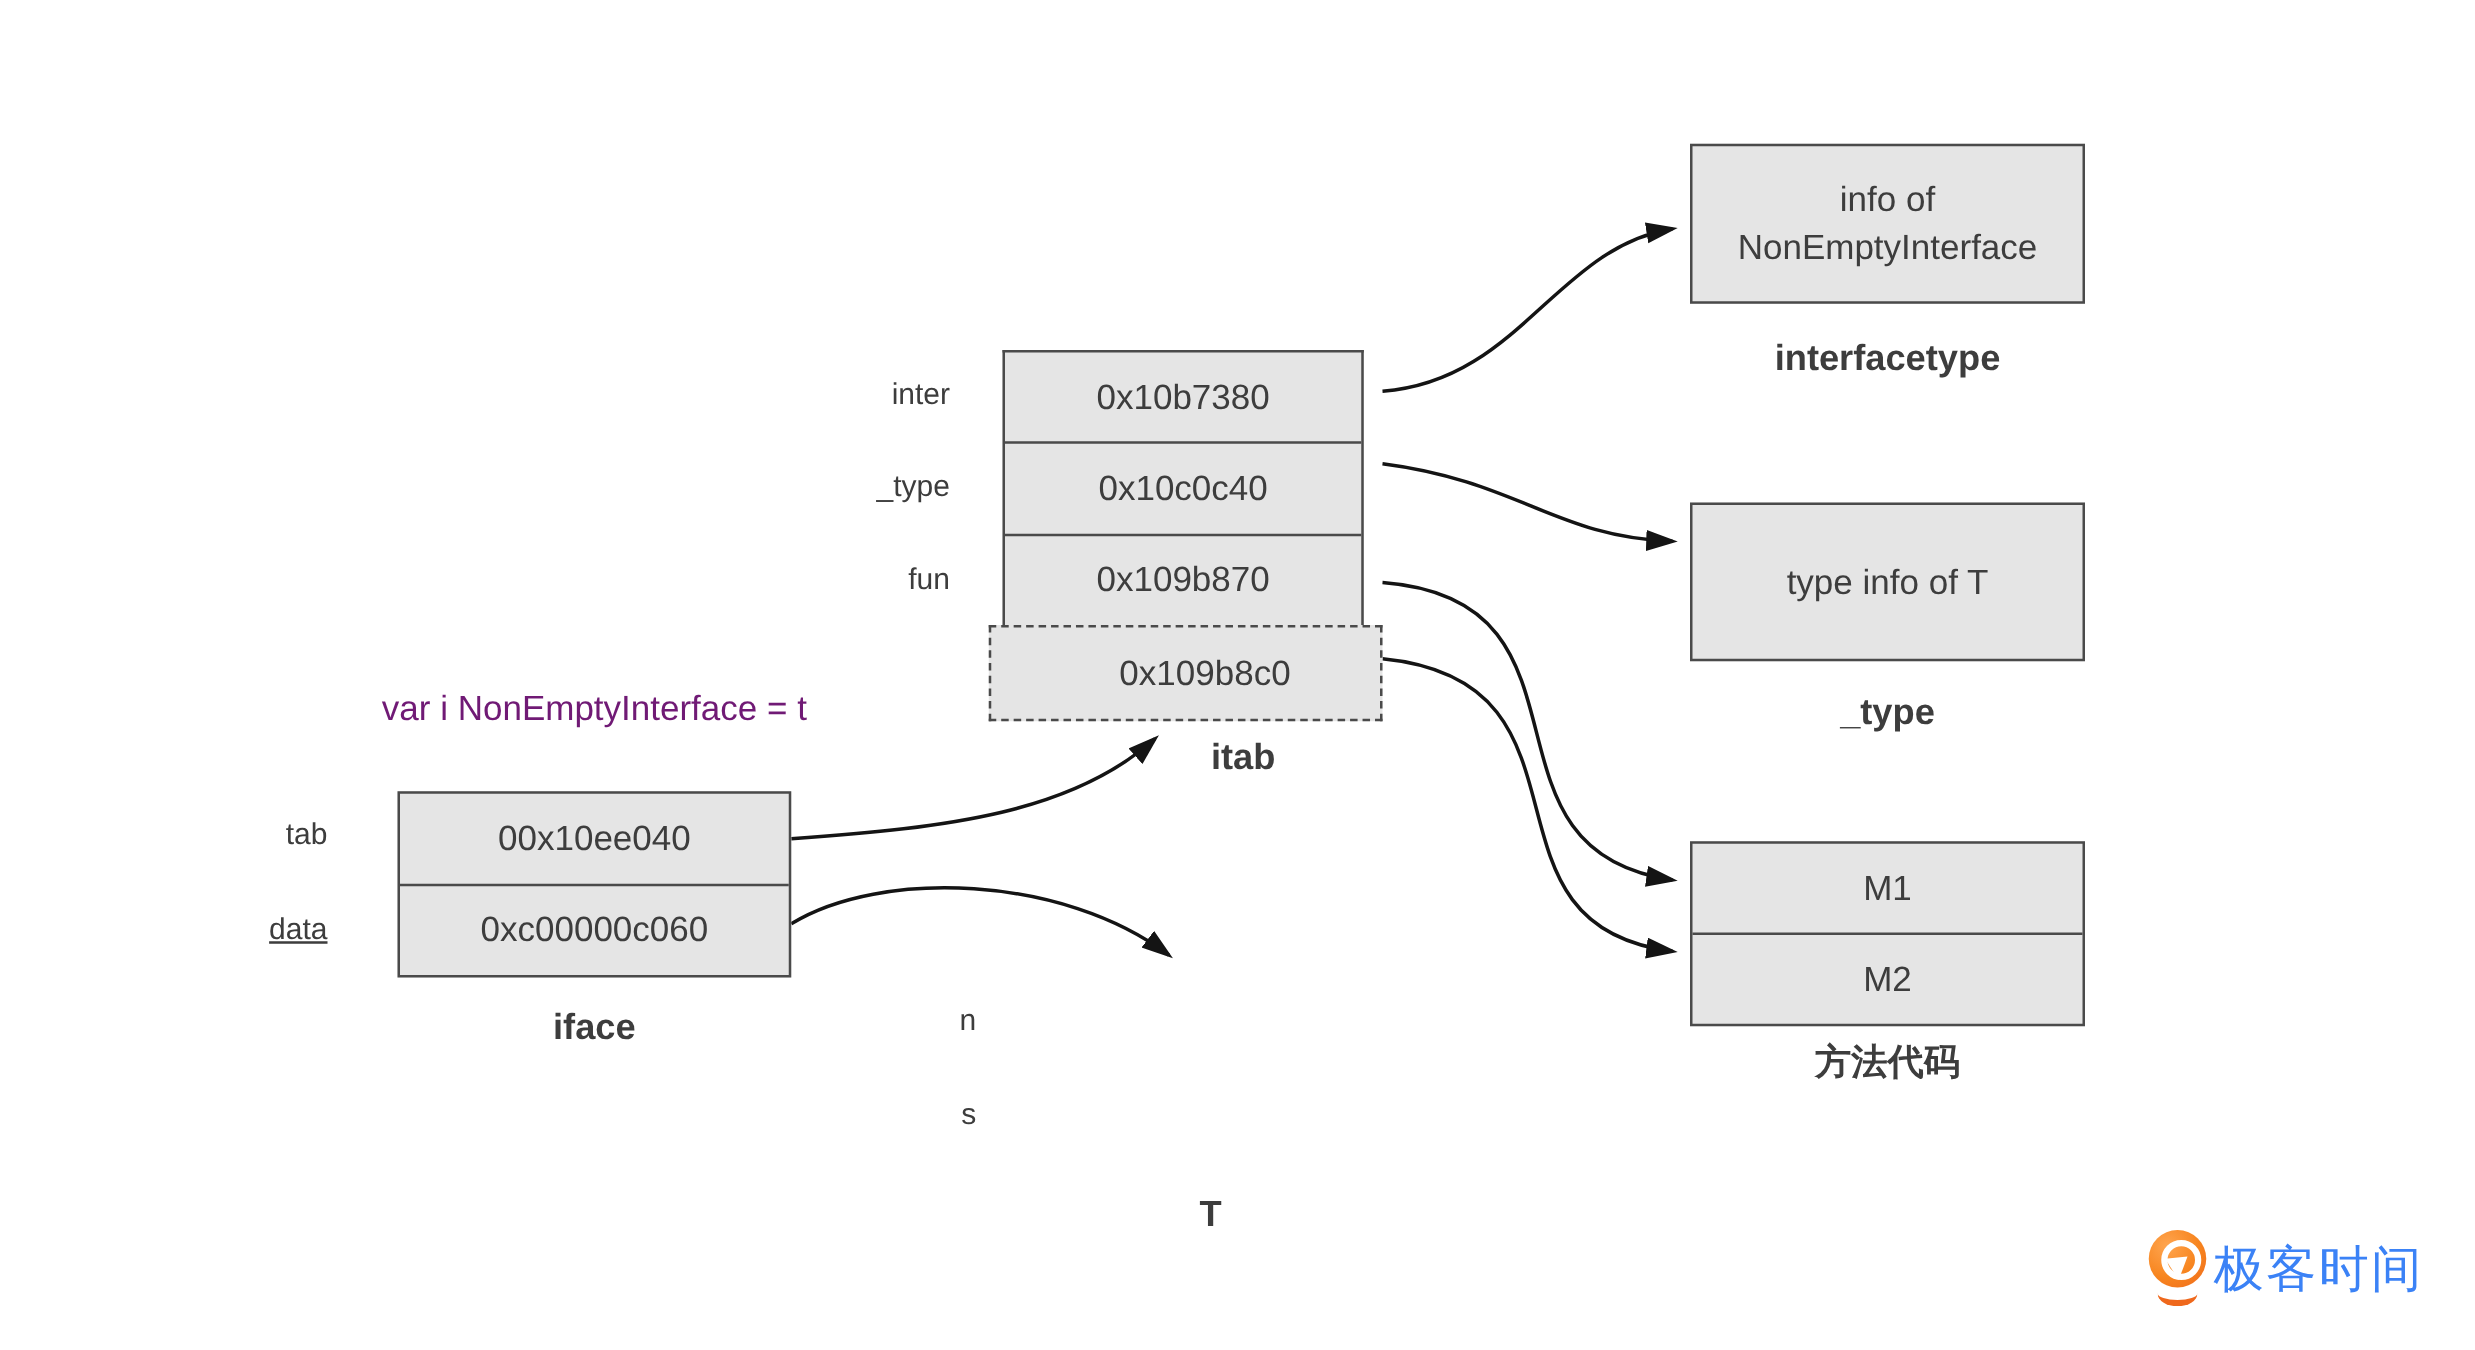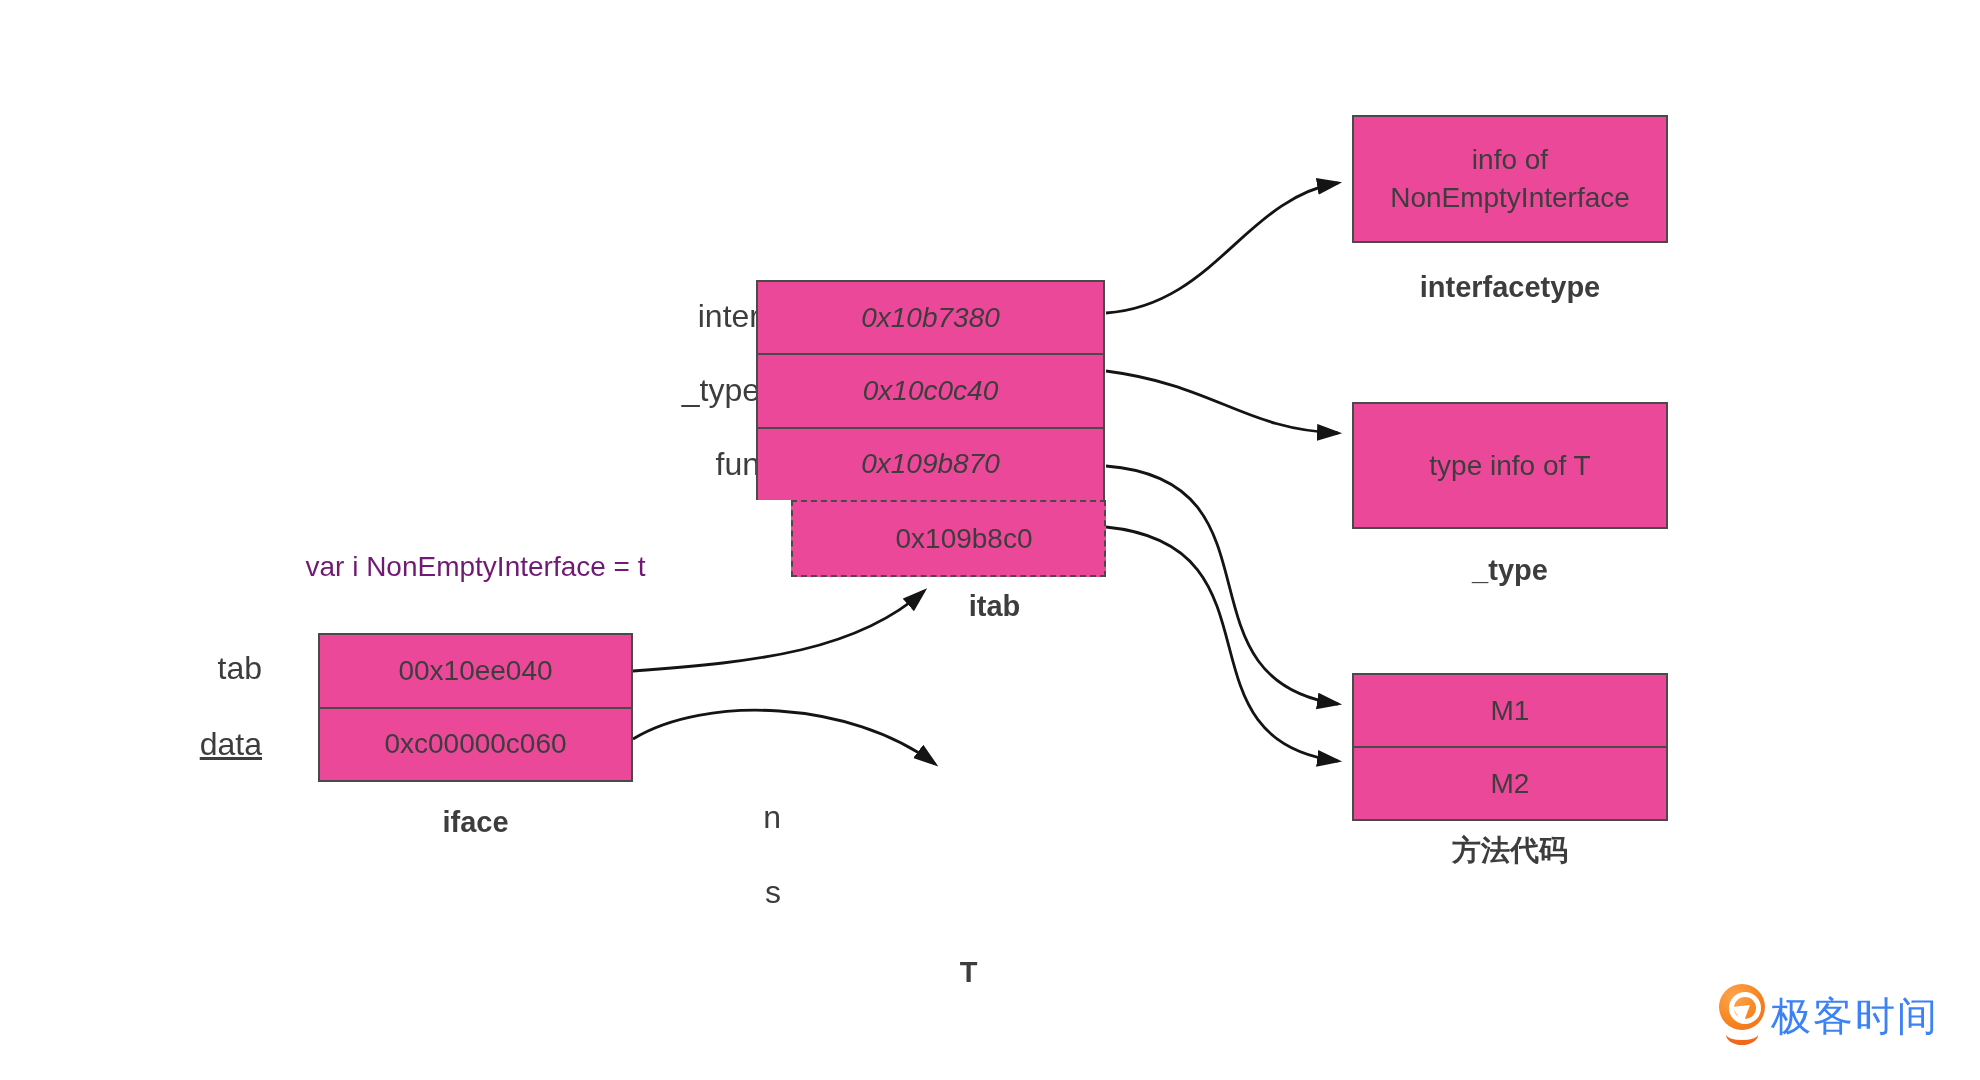--- a/index.html
+++ b/index.html
@@ -4,37 +4,37 @@
 <style>
   html,body { margin:0; padding:0; background:#ffffff; }
   .stage {
     position:relative; width:1980px; height:1080px; background:#ffffff;
     font-family:"Liberation Sans","DejaVu Sans",sans-serif;
     color:#3d3d3d; overflow:hidden;
   }
   
   .box {
     position:absolute; box-sizing:border-box;
-    background:#ec4899; border:2px solid #4a4a4a;
+    background:#e5e5e5; border:2px solid #4a4a4a;
     display:flex; flex-direction:column;
   }
   .box.no-bottom { border-bottom:none; }
   .box.dashed { border:2px dashed #4a4a4a;padding-left:31px; }
   .row {
     flex:1 1 0; display:flex; align-items:center; justify-content:center;
     font-size:28px; color:#3d3d3d;
   }
   .row + .row { border-top:2px solid #4a4a4a; }
   .caption {
     position:absolute; text-align:center;
     font-size:29px; font-weight:bold; color:#3d3d3d; line-height:34px;
   }
   .rowlabel {
     position:absolute; width:200px; text-align:right;
-    font-size:32px; color:#3d3d3d; line-height:34px;
+    font-size:24px; color:#3d3d3d; line-height:34px;
   }
   .annotation {
     position:absolute; text-align:center;
     font-size:28px; color:#701a75; line-height:34px;
   }
   
   svg.overlay { position:absolute; left:0; top:0; width:1980px; height:1080px; pointer-events:none; }
   svg.overlay path.link { fill:none; stroke:#141414; stroke-width:2.8px; }
   
   .logo { position:absolute; left:1719px; top:984px; width:250px; height:70px; }
@@ -79,21 +79,21 @@
     <path class="link" d="M 633 671 C 760 662, 858 650, 924 591" marker-end="url(#ah)"></path>
     <path class="link" d="M 633 739 C 705 695, 850 700, 935 764" marker-end="url(#ah)"></path>
   </svg>
 
   <div class="annotation" style="left:258px; top:550px; width:435px;">var i NonEmptyInterface = t</div>
 
   <div class="rowlabel" style="left:560px; top:299px;">inter</div>
   <div class="rowlabel" style="left:560px; top:373px;">_type</div>
   <div class="rowlabel" style="left:560px; top:447px;">fun</div>
 
-  <div class="box no-bottom" style="left:756px; top:280px; width:349px; height:220px;font-style:italic;">
+  <div class="box no-bottom" style="left:802px; top:280px; width:289px; height:220px;">
     <div class="row">0x10b7380</div>
     <div class="row">0x10c0c40</div>
     <div class="row">0x109b870</div>
   </div>
   <div class="box dashed" style="left:791px; top:500px; width:315px; height:77px;">
     <div class="row">0x109b8c0</div>
   </div>
   <div class="caption" style="left:837px; top:589px; width:315px;">itab</div>
 
   <div class="rowlabel" style="left:62px; top:651px;">tab</div>

